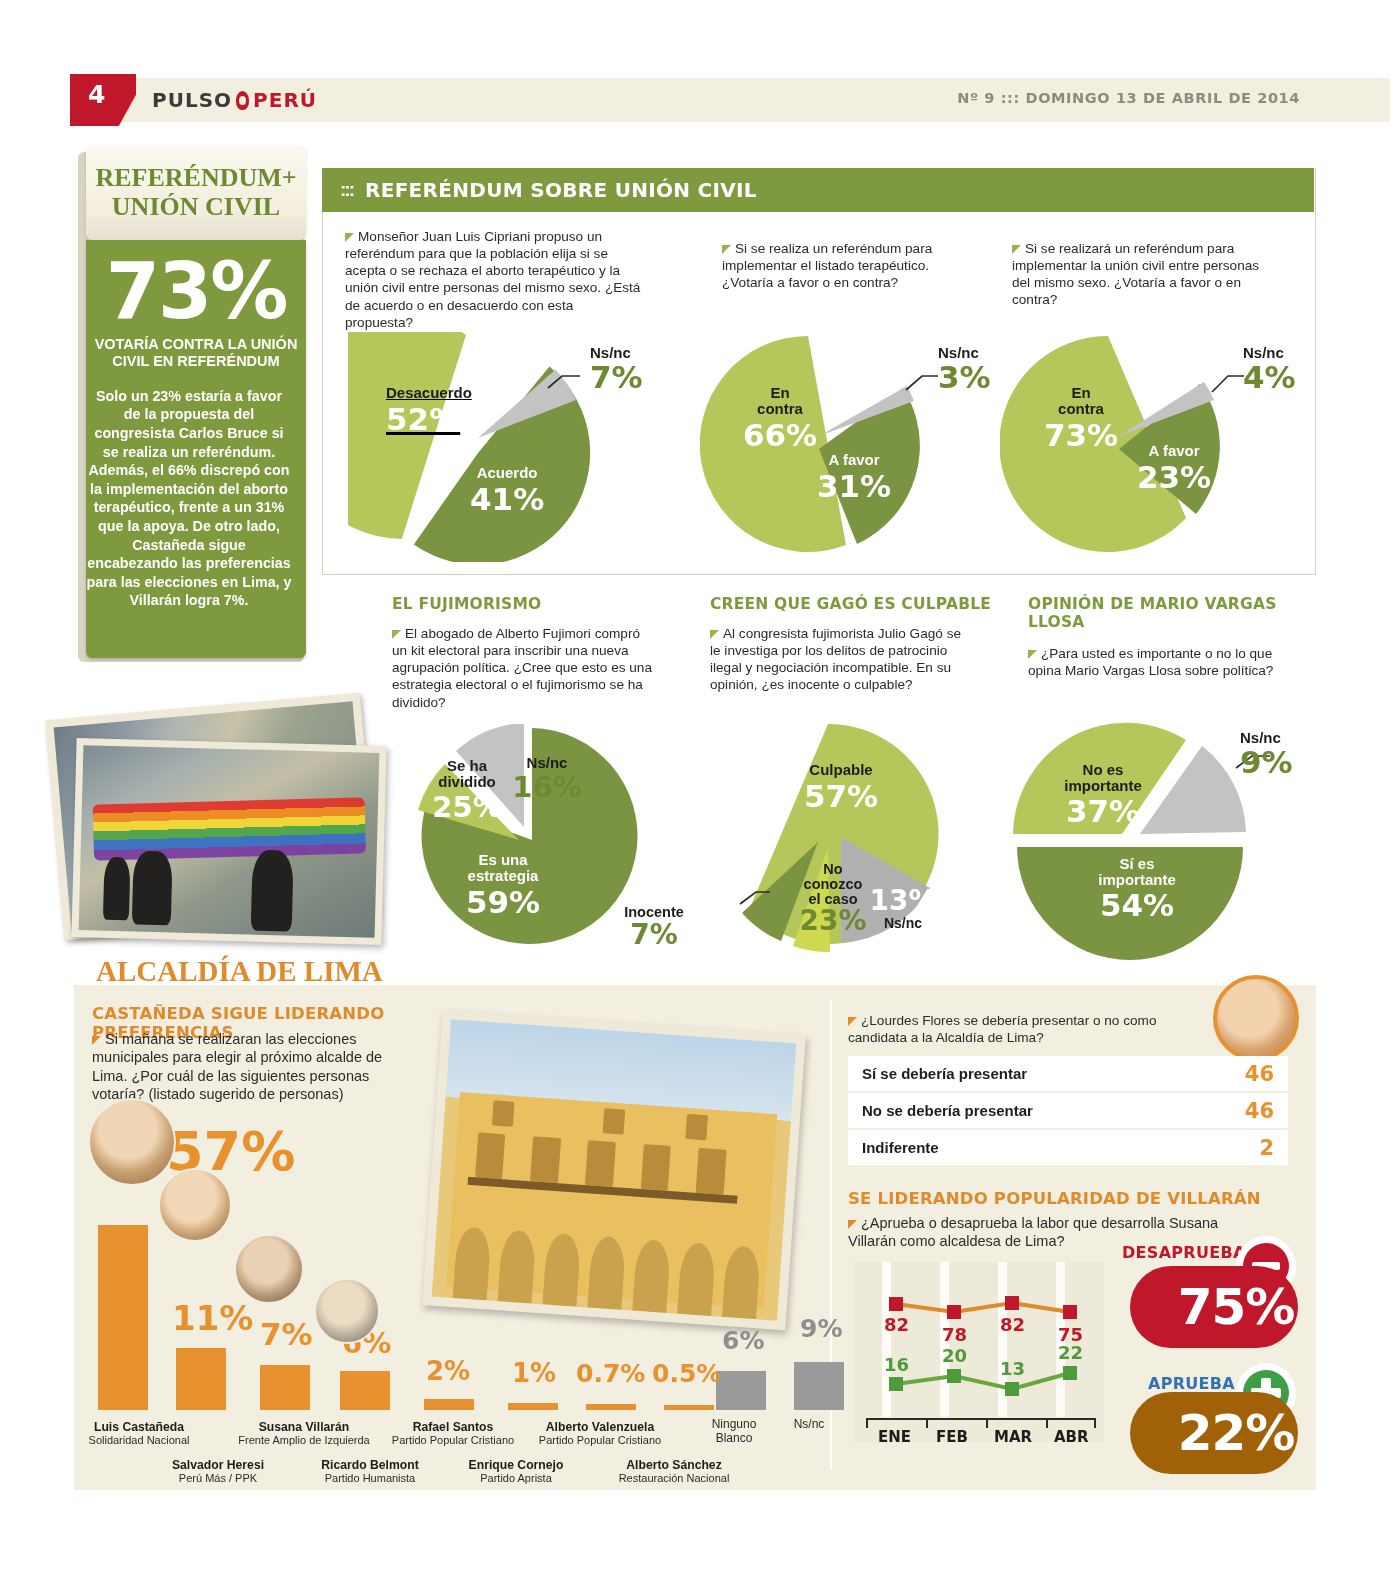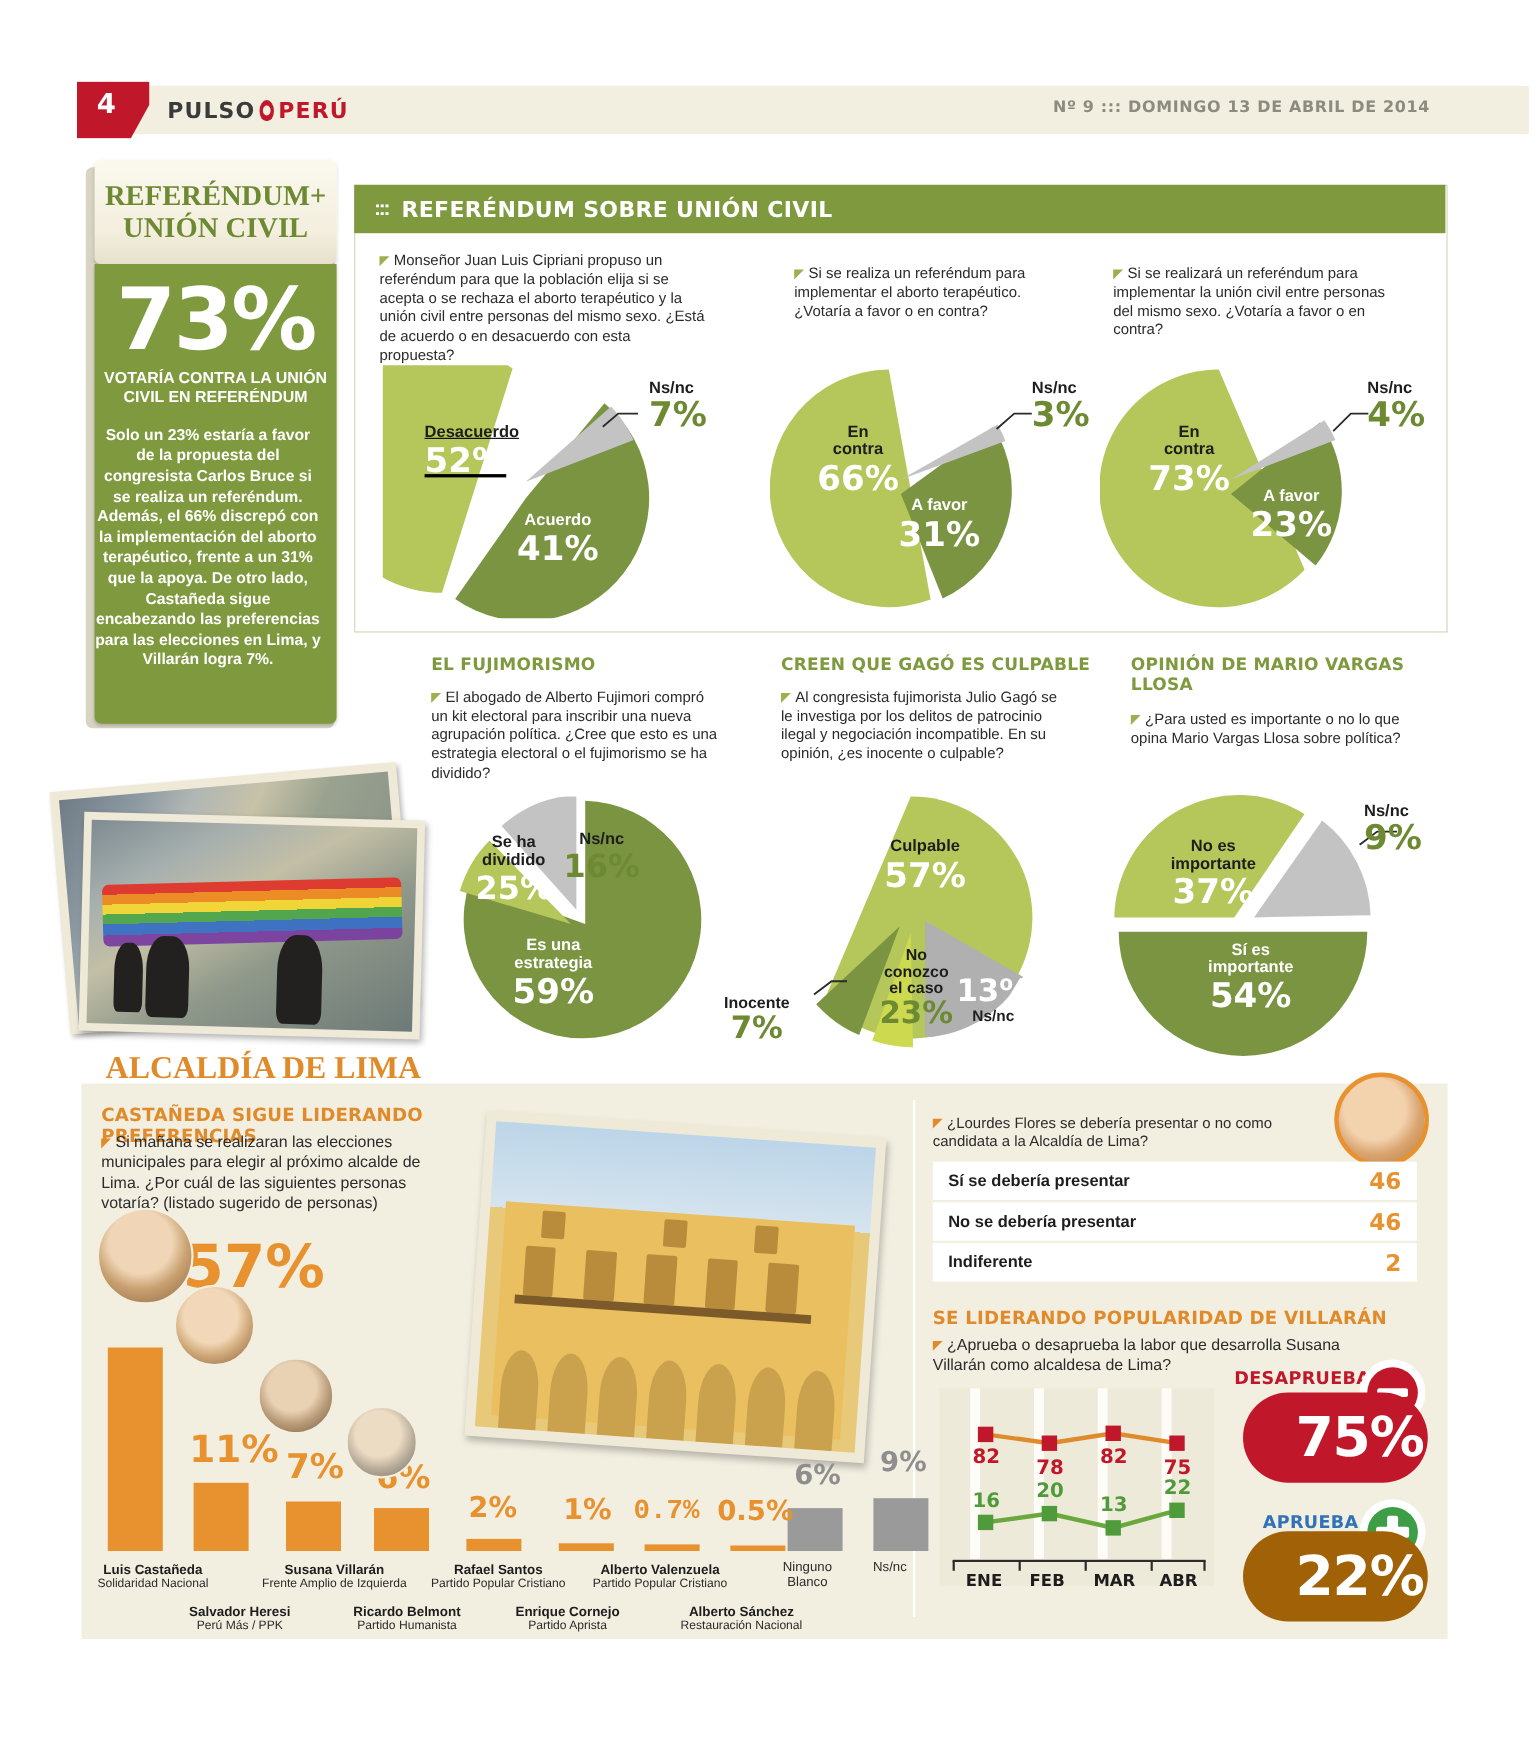--- a/index.html
+++ b/index.html
@@ -162,21 +162,21 @@
 <div class="abs" id="panel-referendum"></div>
 <div class="abs" id="panel-ref-head">
   <span class="dots">:::</span>
   <h2>REFERÉNDUM SOBRE UNIÓN CIVIL</h2>
 </div>
 
 <div class="abs qtext" style="left:345px;top:228px;width:300px;">
   <span class="qtri"></span><span>Monseñor Juan Luis Cipriani propuso un referéndum para que la población elija si se acepta o se rechaza el aborto terapéutico y la unión civil entre personas del mismo sexo. ¿Está de acuerdo o en desacuerdo con esta propuesta?</span>
 </div>
 <div class="abs qtext" style="left:722px;top:240px;width:250px;">
-  <span class="qtri"></span><span>Si se realiza un referéndum para implementar el aborto terapéutico. ¿Votaría a favor o en contra?</span>
+  <span class="qtri"></span><span>Si se realiza un referéndum para implementar el listado terapéutico. ¿Votaría a favor o en contra?</span>
 </div>
 <div class="abs qtext" style="left:1012px;top:240px;width:262px;">
   <span class="qtri"></span><span>Si se realizará un referéndum para implementar la unión civil entre personas del mismo sexo. ¿Votaría a favor o en contra?</span>
 </div>
 
 <svg class="abs" style="left:348px;top:332px;" width="320" height="230">
   <g transform="translate(118,115)">
     <path d="M 0,-112 A 112,112 0 1 0 -64.2,91.9 Z" fill="#b5c75a"></path>
     <path d="M 8,4 L 79.5,-82.5 A 112,112 0 0 1 -56.2,95.5 Z" fill="#7a9441" transform="translate(4,2)"></path>
     <path d="M 6,-6 L 104,-44 A 112,112 0 0 0 83.5,-74.5 Z" fill="#c3c3c3" transform="translate(6,-3)"></path>
@@ -287,21 +287,21 @@
   <div class="pl-val pl-white" style="margin-top:3px;">57%</div>
 </div>
 <div class="abs" style="left:866px;top:855px;text-align:center;width:74px;margin-top:32px;">
   <div class="pl-val pl-white" style="font-size:28px;">13%</div>
   <div class="pl-name pl-dark" style="margin-top:1px;font-size:14px;">Ns/nc</div>
 </div>
 <div class="abs" style="left:790px;top:862px;text-align:center;width:86px;">
   <div class="pl-name pl-dark" style="line-height:1.02;font-size:14.5px;">No<br>conozco<br>el caso</div>
   <div class="pl-val pl-green" style="margin-top:1px;font-size:28px;">23%</div>
 </div>
-<div class="abs" style="left:646px;top:905px;text-align:center;width:84px;">
+<div class="abs" style="left:612px;top:905px;text-align:center;width:84px;">
   <div class="pl-name pl-dark" style="font-size:14.5px;">Inocente</div>
   <div class="pl-val pl-green" style="margin-top:1px;font-size:28px;">7%</div>
 </div>
 
 <svg class="abs" style="left:1008px;top:722px;" width="300" height="240">
   <g transform="translate(122,118)">
     <path d="M 4,2 L 113,2 A 113,113 0 1 1 -113,2 Z" fill="#7a9441" transform="translate(0,5)"></path>
     <path d="M -4,-2 L -113,-2 A 113,113 0 0 1 60,-96 Z" fill="#b5c75a" transform="translate(-4,-4)"></path>
     <path d="M 4,-4 L 66,-92 A 113,113 0 0 1 110,-6 Z" fill="#c3c3c3" transform="translate(6,-2)"></path>
   </g>
@@ -363,21 +363,21 @@
   <div class="bar" style="left:576px;width:50px;height:5px;"></div>
   <div class="bar gray" style="left:628px;width:50px;height:39px;"></div>
   <div class="bar gray" style="left:706px;width:50px;height:48px;"></div>
 
   <div class="bar-val" style="left:78px;top:0px;font-size:54px;">57%</div>
   <div class="bar-val" style="left:84px;top:178px;font-size:34px;">11%</div>
   <div class="bar-val" style="left:172px;top:196px;font-size:31px;">7%</div>
   <div class="bar-val" style="left:254px;top:206px;font-size:29px;">6%</div>
   <div class="bar-val" style="left:338px;top:236px;font-size:26px;">2%</div>
   <div class="bar-val" style="left:424px;top:238px;font-size:26px;">1%</div>
-  <div class="bar-val" style="left:488px;top:239px;font-size:25px;font-family:Liberation Mono, monospace;">0.7%</div>
+  <div class="bar-val" style="left:488px;top:239px;font-size:25px;">0.7%</div>
   <div class="bar-val" style="left:564px;top:239px;font-size:25px;">0.5%</div>
   <div class="bar-val gray" style="left:634px;top:206px;font-size:25px;">6%</div>
   <div class="bar-val gray" style="left:712px;top:194px;font-size:25px;">9%</div>
 </div>
 
 <div class="abs avatar" style="left:88px;top:1098px;width:84px;height:84px;background:radial-gradient(circle at 45% 35%,#f0d6b6 0 40%,#c8a070 60%,#8a6440 100%);"></div>
 <div class="abs avatar" style="left:158px;top:1168px;width:70px;height:70px;background:radial-gradient(circle at 45% 38%,#f2d8b8 0 42%,#cfa878 62%,#7e5e3e 100%);"></div>
 <div class="abs avatar" style="left:234px;top:1234px;width:66px;height:66px;background:radial-gradient(circle at 45% 38%,#e9d2b4 0 40%,#b89a76 62%,#6b5740 100%);"></div>
 <div class="abs avatar" style="left:314px;top:1278px;width:62px;height:62px;background:radial-gradient(circle at 45% 38%,#eddcc4 0 40%,#b9ad9a 62%,#6f6a60 100%);"></div>
 

